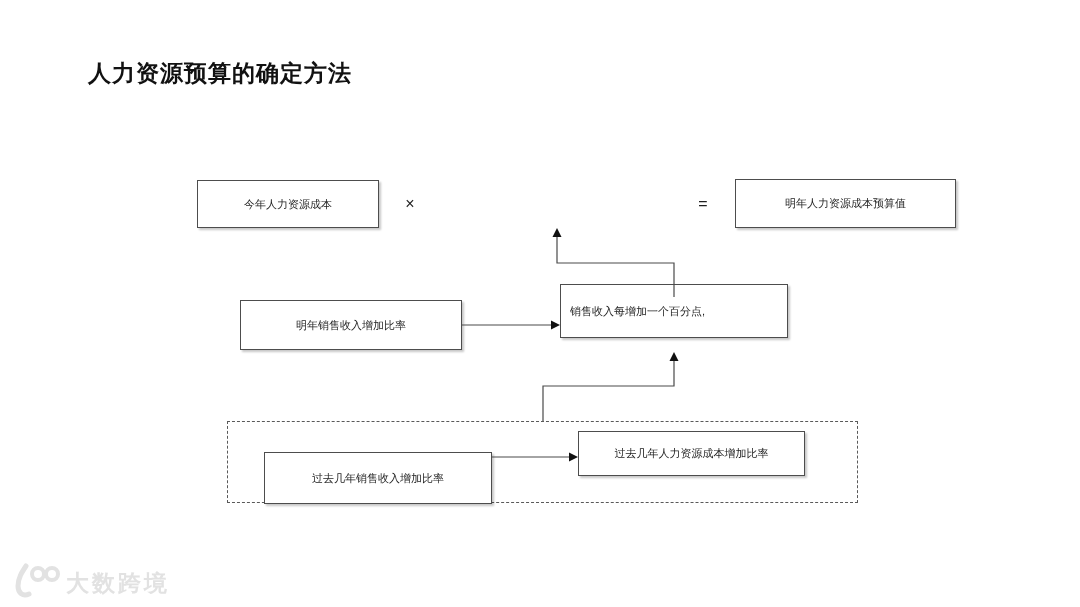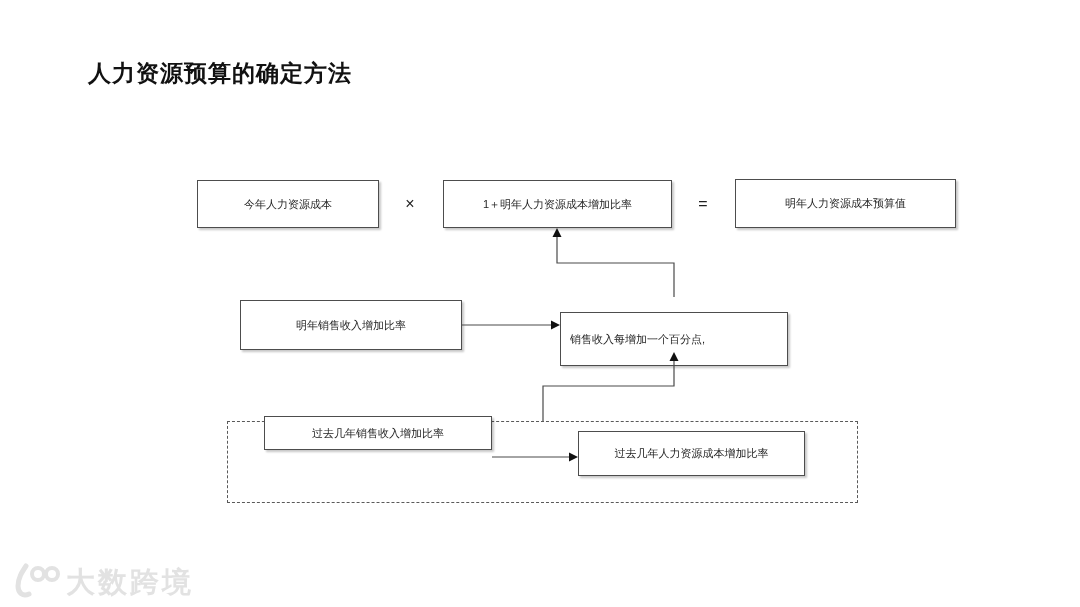--- a/index.html
+++ b/index.html
@@ -25,45 +25,44 @@
     position:absolute;width:26px;text-align:center;font-size:16px;color:#1f1f1f;
   }
   .dashed-group{
     position:absolute;left:227px;top:421px;width:631px;height:82px;
     box-sizing:border-box;border:1.5px dashed #595959;background:transparent;
   }
   #box1{left:197px;top:180px;width:182px;height:48px;}
   #box2{left:443px;top:180px;width:229px;height:48px;}
   #box3{left:735px;top:179px;width:221px;height:49px;}
   #box4{left:240px;top:300px;width:222px;height:50px;}
-  #box5{left:560px;top:312px;width:228px;height:54px;}
-  #box6{left:264px;top:416px;width:228px;height:34px;}
+  #box5{left:560px;top:284px;width:228px;height:54px;}
+  #box6{left:264px;top:452px;width:228px;height:52px;}
   #box7{left:578px;top:431px;width:227px;height:45px;}
   #op-times{left:397px;top:195px;}
   #op-equals{left:690px;top:195px;}
   svg.overlay{position:absolute;left:0;top:0;pointer-events:none;}
   .watermark{
     position:absolute;left:12px;top:562px;display:flex;align-items:center;
     color:#e2e2e2;
   }
   .watermark .brand-text{
-    font-size:29px;font-weight:bold;letter-spacing:3px;color:#e2e2e2;
+    font-size:23px;font-weight:bold;letter-spacing:3px;color:#e2e2e2;
     margin-left:6px;
   }
 </style>
 </head>
 <body>
 
 <div id="canvas">
 
   <div class="title">人力资源预算的确定方法</div>
 
   <div class="fbox" id="box1">今年人力资源成本</div>
   <div class="op" id="op-times">×</div>
-  <div class="fbox" id="box2">1＋明年人力资源成本增加比率</div>
   <div class="op" id="op-equals">=</div>
   <div class="fbox" id="box3">明年人力资源成本预算值</div>
 
   <div class="fbox" id="box4">明年销售收入增加比率</div>
   <div class="fbox twoline" id="box5">
     <span>销售收入每增加一个百分点,</span>
   </div>
 
   <div class="dashed-group"></div>
   <div class="fbox" id="box6">过去几年销售收入增加比率</div>

